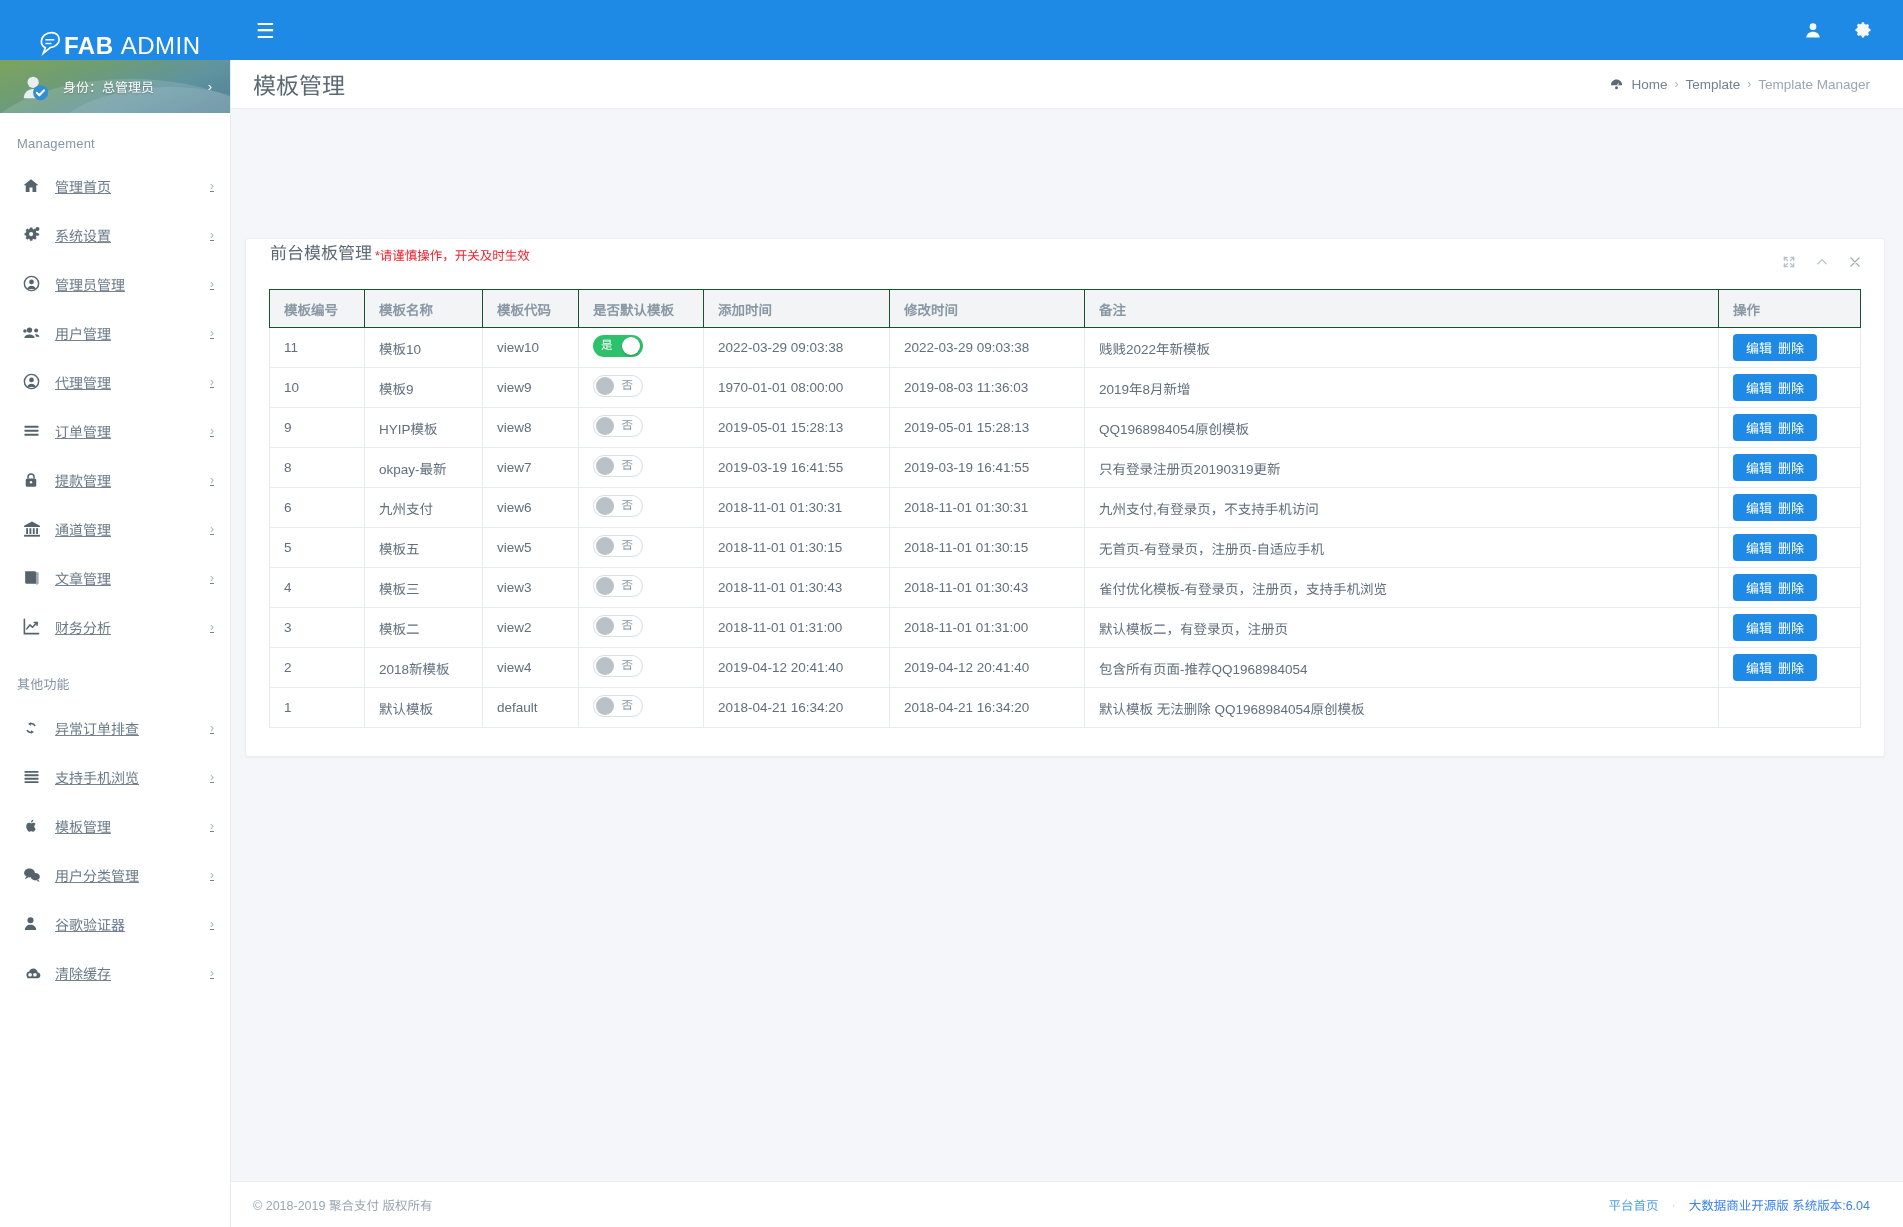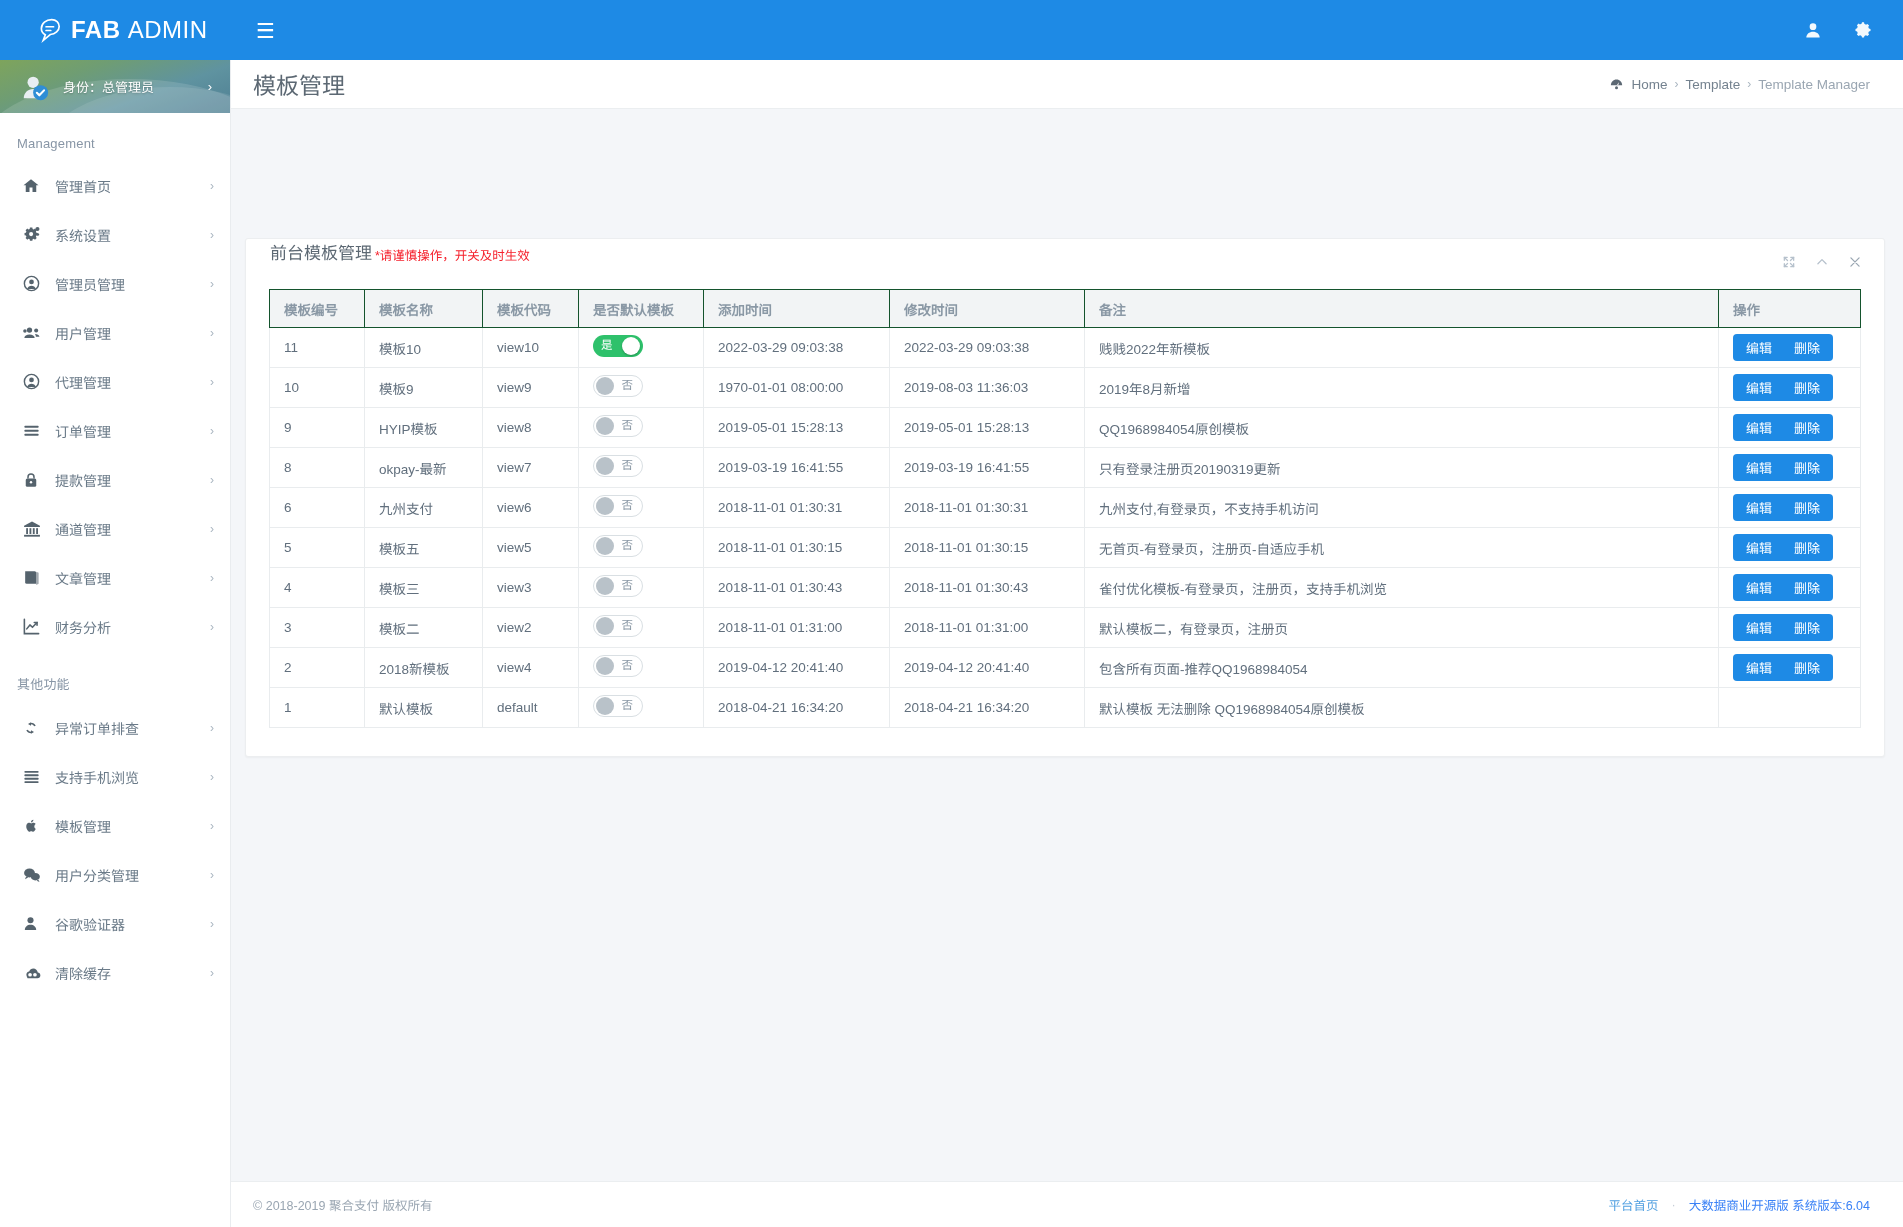--- a/index.html
+++ b/index.html
@@ -14,21 +14,21 @@
   
   #topbar {
     position: absolute; top: 0; left: 0;
     width: 1903px; height: 60px;
     background: #1e8ae5;
     display: flex; align-items: center;
     z-index: 20;
   }
   #brand {
     width: 231px; height: 60px;
-    display: flex; align-items: center; gap: 7px;
+    display: flex; align-items: flex-end; gap: 0;
     padding-left: 30px;
     color: #fff;
   }
   #brand .logo-mark {
     width: 34px; height: 34px;
     display: flex; align-items: center; justify-content: center;
     color: #ffffff;
   }
   #brand .brand-text {
     font-size: 24px; letter-spacing: .5px; white-space: nowrap;
@@ -95,21 +95,21 @@
   }
   .nav-heading {
     color: #8896a6; font-size: 13px;
     padding: 23px 0 10px 17px;
     letter-spacing: .2px;
   }
   .nav-item {
     display: flex; align-items: center;
     height: 49px; padding: 0 16px 0 22px;
     color: #76838f; font-size: 14px;
-    cursor: pointer; position: relative;
+    cursor: pointer; position: relative; text-decoration: underline;
   }
   .nav-item .nav-ico {
     width: 28px; flex: 0 0 28px;
     display: flex; align-items: center; justify-content: flex-start;
     color: #526069;
   }
   .nav-item .nav-label { margin-left: 5px; white-space: nowrap; color: #6a7a88; }
   .nav-item .nav-chev {
     margin-left: auto; color: #aab6c1; font-size: 12px;
   }
@@ -219,21 +219,21 @@
   .switch.off .knob { left: 2px; top: 1px; background: #b9c2c9; box-shadow: none; }
   .switch .sw-text { position: absolute; font-size: 11.5px; line-height: 1; }
   .switch.on .sw-text { left: 8px; color: #ffffff; }
   .switch.off .sw-text { right: 9px; color: #8a98a5; }
 
   
   .op-group { display: inline-flex; }
   .op-btn {
     background: #1e8ae5; color: #ffffff;
     border: none; font-family: inherit; font-size: 13px;
-    height: 27px; padding: 0 11px; cursor: pointer;
+    height: 27px; padding: 0 3px; cursor: pointer;
   }
   .op-btn.first { border-radius: 4px 0 0 4px; padding-left: 13px; }
   .op-btn.last  { border-radius: 0 4px 4px 0; padding-right: 13px; }
 
   
   #footer {
     position: absolute; left: 231px; bottom: 0;
     width: 1672px; height: 46px;
     background: #ffffff;
     border-top: 1px solid #ebeef0;

